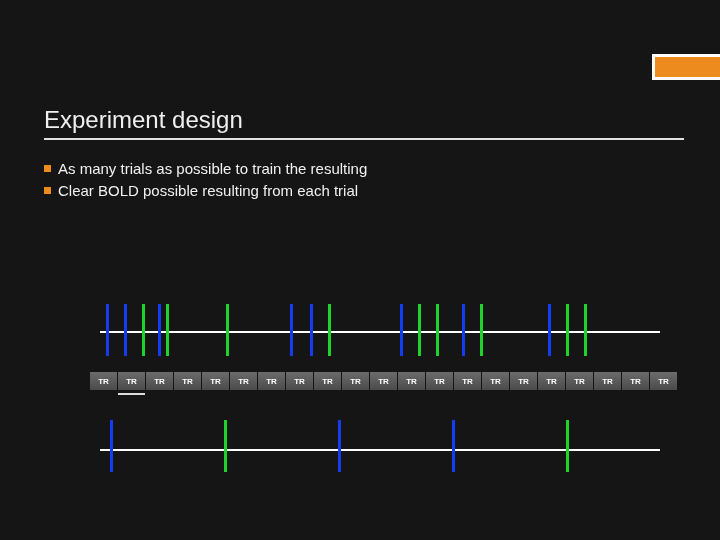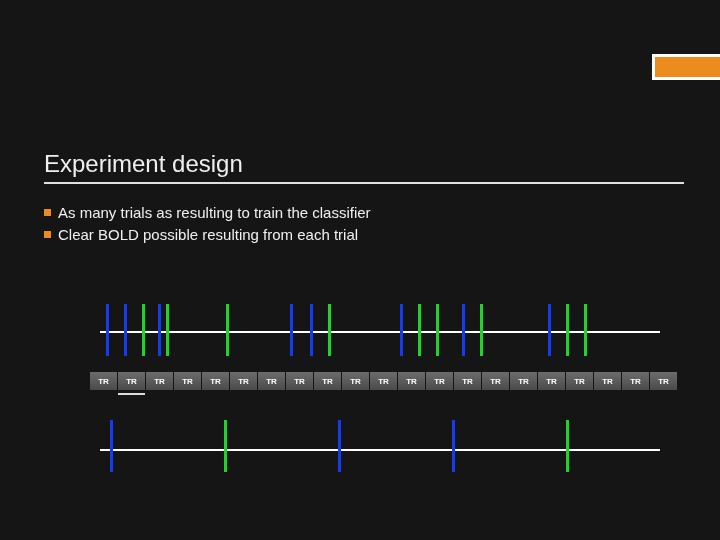--- a/index.html
+++ b/index.html
@@ -18,21 +18,20 @@
     height: 26px;
     background: #ed8b1f;
     border: 3px solid #ffffff;
     border-right: none;
   }
   .content {
     position: absolute;
     top: 106px;
     left: 44px;
     right: 44px;
-    margin-top: 44px;
   }
   .title {
     font-size: 24px;
     font-weight: 400;
     color: #efefef;
     margin-bottom: 4px;
   }
   .title-underline {
     height: 2px;
     background: #e0e0e0;
@@ -122,21 +121,21 @@
 </style>
 </head>
 <body>
 
 <div class="accent-bar"></div>
 
 <div class="content">
   <h1 class="title">Experiment design</h1>
   <div class="title-underline"></div>
   <ul class="bullets">
-    <li>As many trials as resulting to train the classifier</li>
+    <li>As many trials as possible to train the resulting</li>
     <li>Clear BOLD possible resulting from each trial</li>
   </ul>
 </div>
 
 <div class="timeline-area">
 
   <div class="timeline-row" id="dense-row">
     <div class="timeline-line"></div>
   <div class="tick blue" style="left: 6px;"></div>
       <div class="tick blue" style="left: 24px;"></div>

